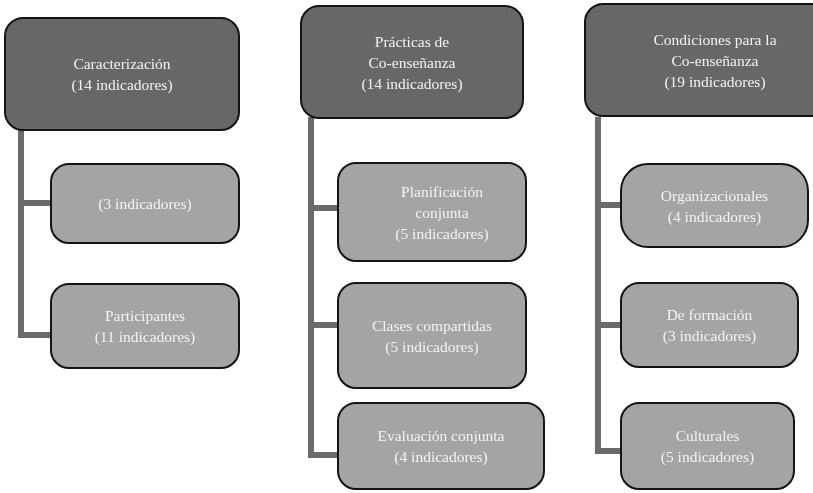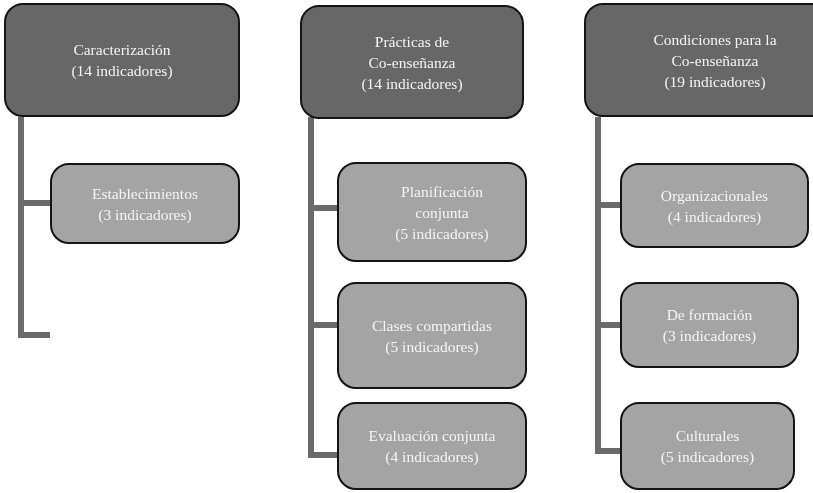--- a/index.html
+++ b/index.html
@@ -42,30 +42,33 @@
 </style>
 </head>
 <body>
 
 <div class="canvas">
 
   <div class="vline" style="left:18px; top:117px; width:6px; height:221px;"></div>
   <div class="hline" style="left:18px; top:200px; width:32px; height:6px;"></div>
   <div class="hline" style="left:18px; top:332px; width:32px; height:6px;"></div>
 
-  <div class="box header" style="left:4px; top:3px; width:236px; height:114px;">
+  <div class="box header" style="left:4px; top:17px; width:236px; height:114px;">
     <div class="t">Caracterización</div>
     <div class="t">(14 indicadores)</div>
   </div>
 
   <div class="box child" style="left:50px; top:163px; width:190px; height:81px;">
-    <div class="t">Establecimientos</div>
     <div class="t">(3 indicadores)</div>
   </div>
 
+  <div class="box child" style="left:50px; top:283px; width:190px; height:86px;">
+    <div class="t">Participantes</div>
+    <div class="t">(11 indicadores)</div>
+  </div>
 
   <div class="vline" style="left:308px; top:117px; width:6px; height:341px;"></div>
   <div class="hline" style="left:308px; top:205px; width:29px; height:6px;"></div>
   <div class="hline" style="left:308px; top:322px; width:29px; height:6px;"></div>
   <div class="hline" style="left:308px; top:452px; width:29px; height:6px;"></div>
 
   <div class="box header" style="left:300px; top:5px; width:224px; height:114px;">
     <div class="t">Prácticas de
 Co-enseñanza</div>
     <div class="t">(14 indicadores)</div>
@@ -75,37 +78,37 @@
     <div class="t">Planificación
 conjunta</div>
     <div class="t">(5 indicadores)</div>
   </div>
 
   <div class="box child" style="left:337px; top:282px; width:190px; height:107px;">
     <div class="t">Clases compartidas</div>
     <div class="t">(5 indicadores)</div>
   </div>
 
-  <div class="box child" style="left:337px; top:402px; width:190px; height:88px;">
+  <div class="box child" style="left:337px; top:402px; width:208px; height:88px;">
     <div class="t">Evaluación conjunta</div>
     <div class="t">(4 indicadores)</div>
   </div>
 
   <div class="vline" style="left:595px; top:117px; width:6px; height:337px;"></div>
   <div class="hline" style="left:595px; top:202px; width:25px; height:6px;"></div>
   <div class="hline" style="left:595px; top:322px; width:25px; height:6px;"></div>
   <div class="hline" style="left:595px; top:448px; width:25px; height:6px;"></div>
 
   <div class="box header" style="left:584px; top:3px; width:262px; height:114px;">
     <div class="t">Condiciones para la
 Co-enseñanza</div>
     <div class="t">(19 indicadores)</div>
   </div>
 
-  <div class="box child" style="left:620px; top:163px; width:189px; height:85px;">
+  <div class="box child" style="left:620px; top:163px; width:189px; height:85px;border-radius:28px;">
     <div class="t">Organizacionales</div>
     <div class="t">(4 indicadores)</div>
   </div>
 
   <div class="box child" style="left:620px; top:282px; width:179px; height:86px;">
     <div class="t">De formación</div>
     <div class="t">(3 indicadores)</div>
   </div>
 
   <div class="box child" style="left:620px; top:402px; width:175px; height:88px;">

